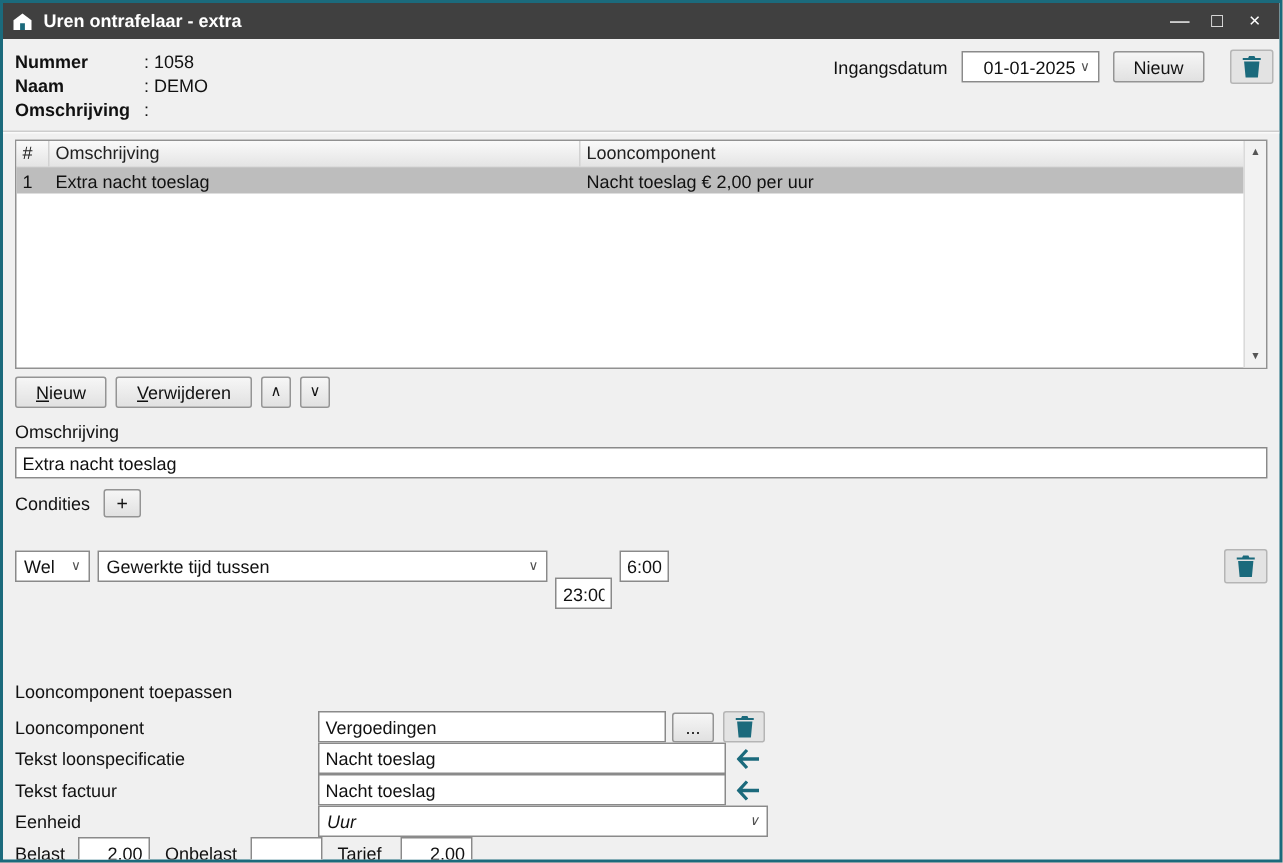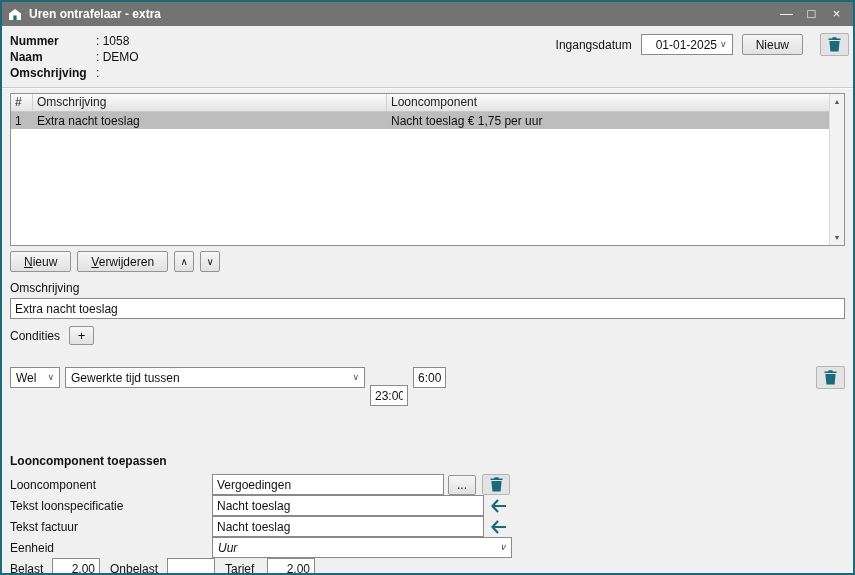--- a/index.html
+++ b/index.html
@@ -5,21 +5,21 @@
   html,body { margin:0; padding:0; background:#888; }
   body { font-family:"Liberation Sans", sans-serif; font-size:12px; color:#111; }
   * { box-sizing:border-box; }
 
   .window {
     width:855px; height:575px; background:#f0f0f0;
     border:2px solid #1b6a7c; overflow:hidden; position:relative;
   }
 
   
-  .titlebar { height:24px; background:#737373; color:#fff; display:flex; align-items:center; padding:0 4px 0 6px; }
+  .titlebar { height:24px; background:#404040; color:#fff; display:flex; align-items:center; padding:0 4px 0 6px; }
   .titlebar-title { margin-left:7px; font-weight:bold; font-size:12px; flex:1; white-space:nowrap; }
   .tb-btn { width:25px; height:24px; line-height:23px; text-align:center; font-size:13px; cursor:default; }
 
   
   .header { position:relative; padding:7px 8px 6px; }
   .field-row { display:flex; height:16px; align-items:center; }
   .field-label { width:86px; font-weight:bold; }
   .header-right { position:absolute; top:7px; right:4px; display:flex; align-items:center; gap:9px; }
 
   .separator { height:0; border-top:1px solid #cdcdcd; border-bottom:1px solid #fafafa; }
@@ -68,21 +68,21 @@
   .add-btn { width:25px; height:19px; font-size:13px; padding:0; line-height:1; }
 
   .conditie-row { margin:4px 8px 0; display:flex; align-items:center; gap:5px; }
   .select-wel { width:50px; }
   .select-type { width:300px; }
   .time-input { text-align:center; padding:0 2px; }
   .time-from { width:38px;margin-top:36px; }
   .time-to { width:33px; }
   .conditie-row .icon-btn { margin-left:auto; }
 
-  .lc-title { margin:48px 8px 6px; font-weight:bold; }
+  .lc-title { margin:48px 8px 6px; font-weight:normal; }
 
   .form { margin:0 8px; }
   .form-row { display:flex; align-items:center; height:21px; }
   .form-label { width:202px; }
   .w232 { width:232px; }
   .w272 { width:272px; }
   .select-eenheid { width:300px;font-style:italic; }
   .browse-btn { margin-left:4px; width:28px; padding:0; height:20px; }
   .form-row .icon-btn { margin-left:6px; width:28px; height:21px; }
   .arrow-btn { margin-left:3px; }
@@ -149,21 +149,21 @@
 
   <div class="table-wrap">
     <div class="thead">
       <div class="th th-num">#</div>
       <div class="th th-omschr">Omschrijving</div>
       <div class="th th-loon">Looncomponent</div>
     </div>
     <div class="trow selected">
       <div class="td td-num">1</div>
       <div class="td td-omschr">Extra nacht toeslag</div>
-      <div class="td td-loon">Nacht toeslag € 1,75 per uur</div>
+      <div class="td td-loon">Nacht toeslag € 2,00 per uur</div>
     </div>
     <div class="vscroll">
       <div class="arr">▲</div>
       <div class="arr arr-down">▼</div>
     </div>
   </div>
 
   <div class="toolbar">
     <button class="btn"><u>N</u>ieuw</button>
     <button class="btn"><u>V</u>erwijderen</button>

